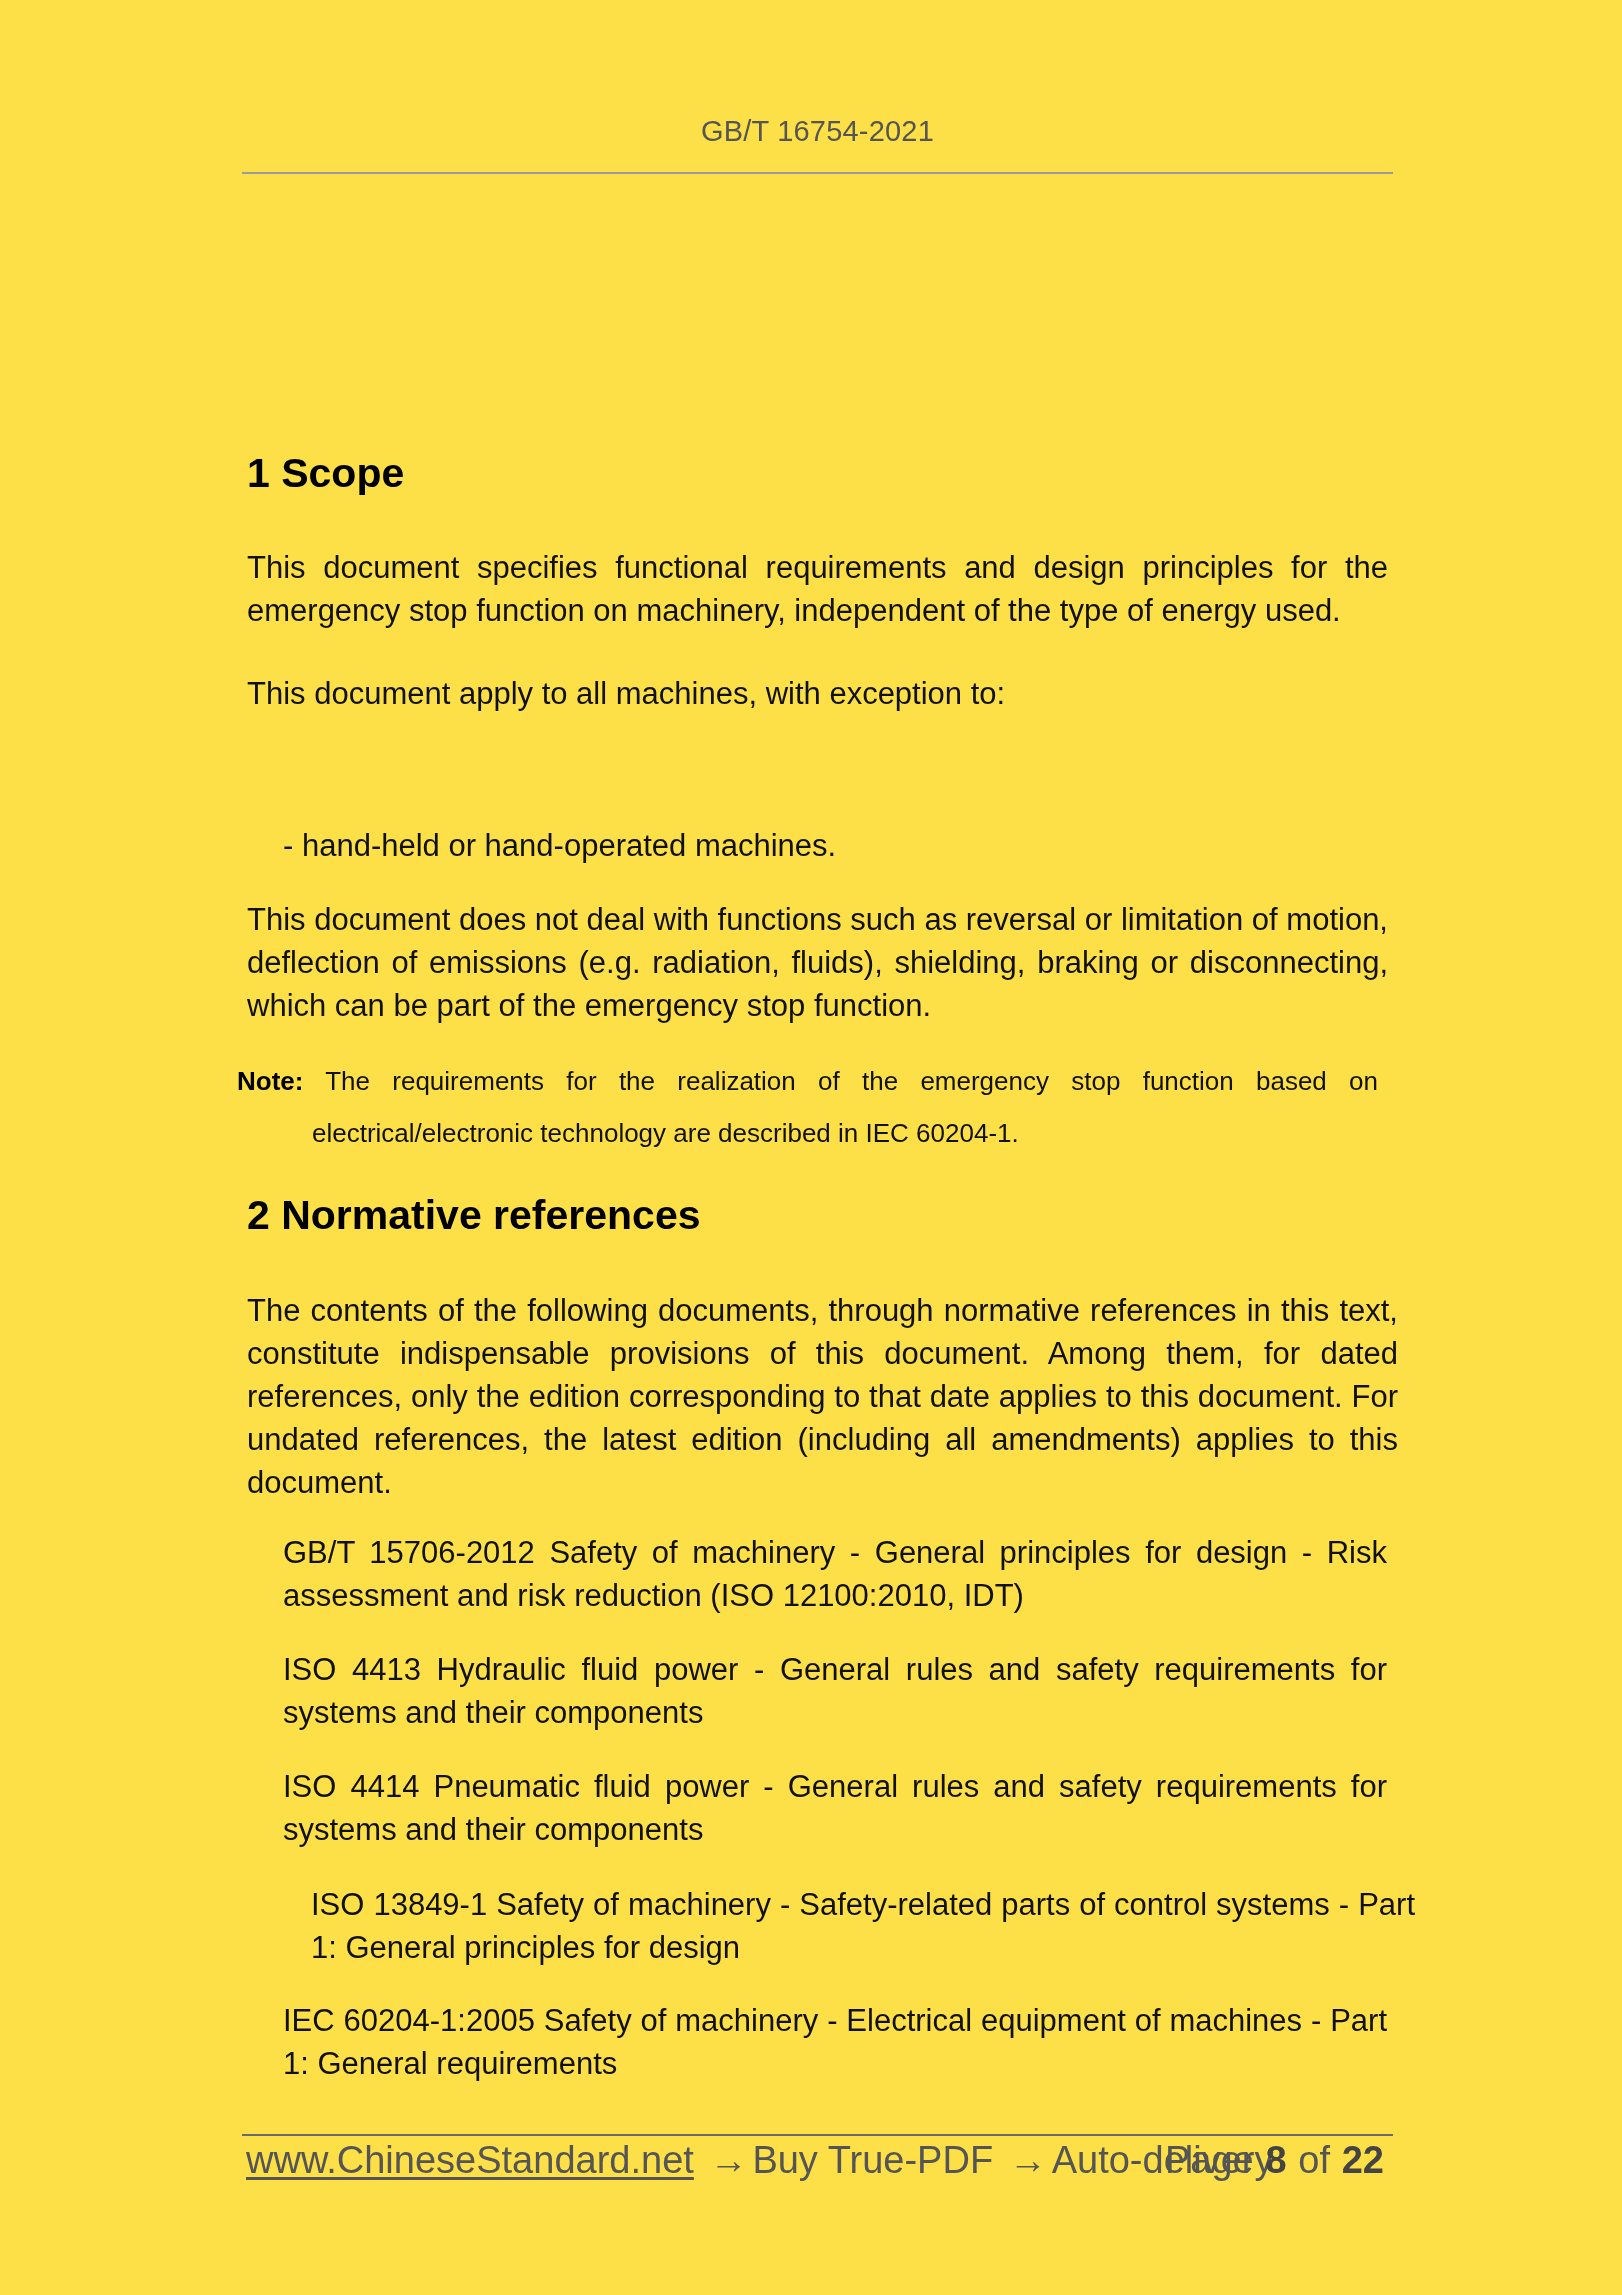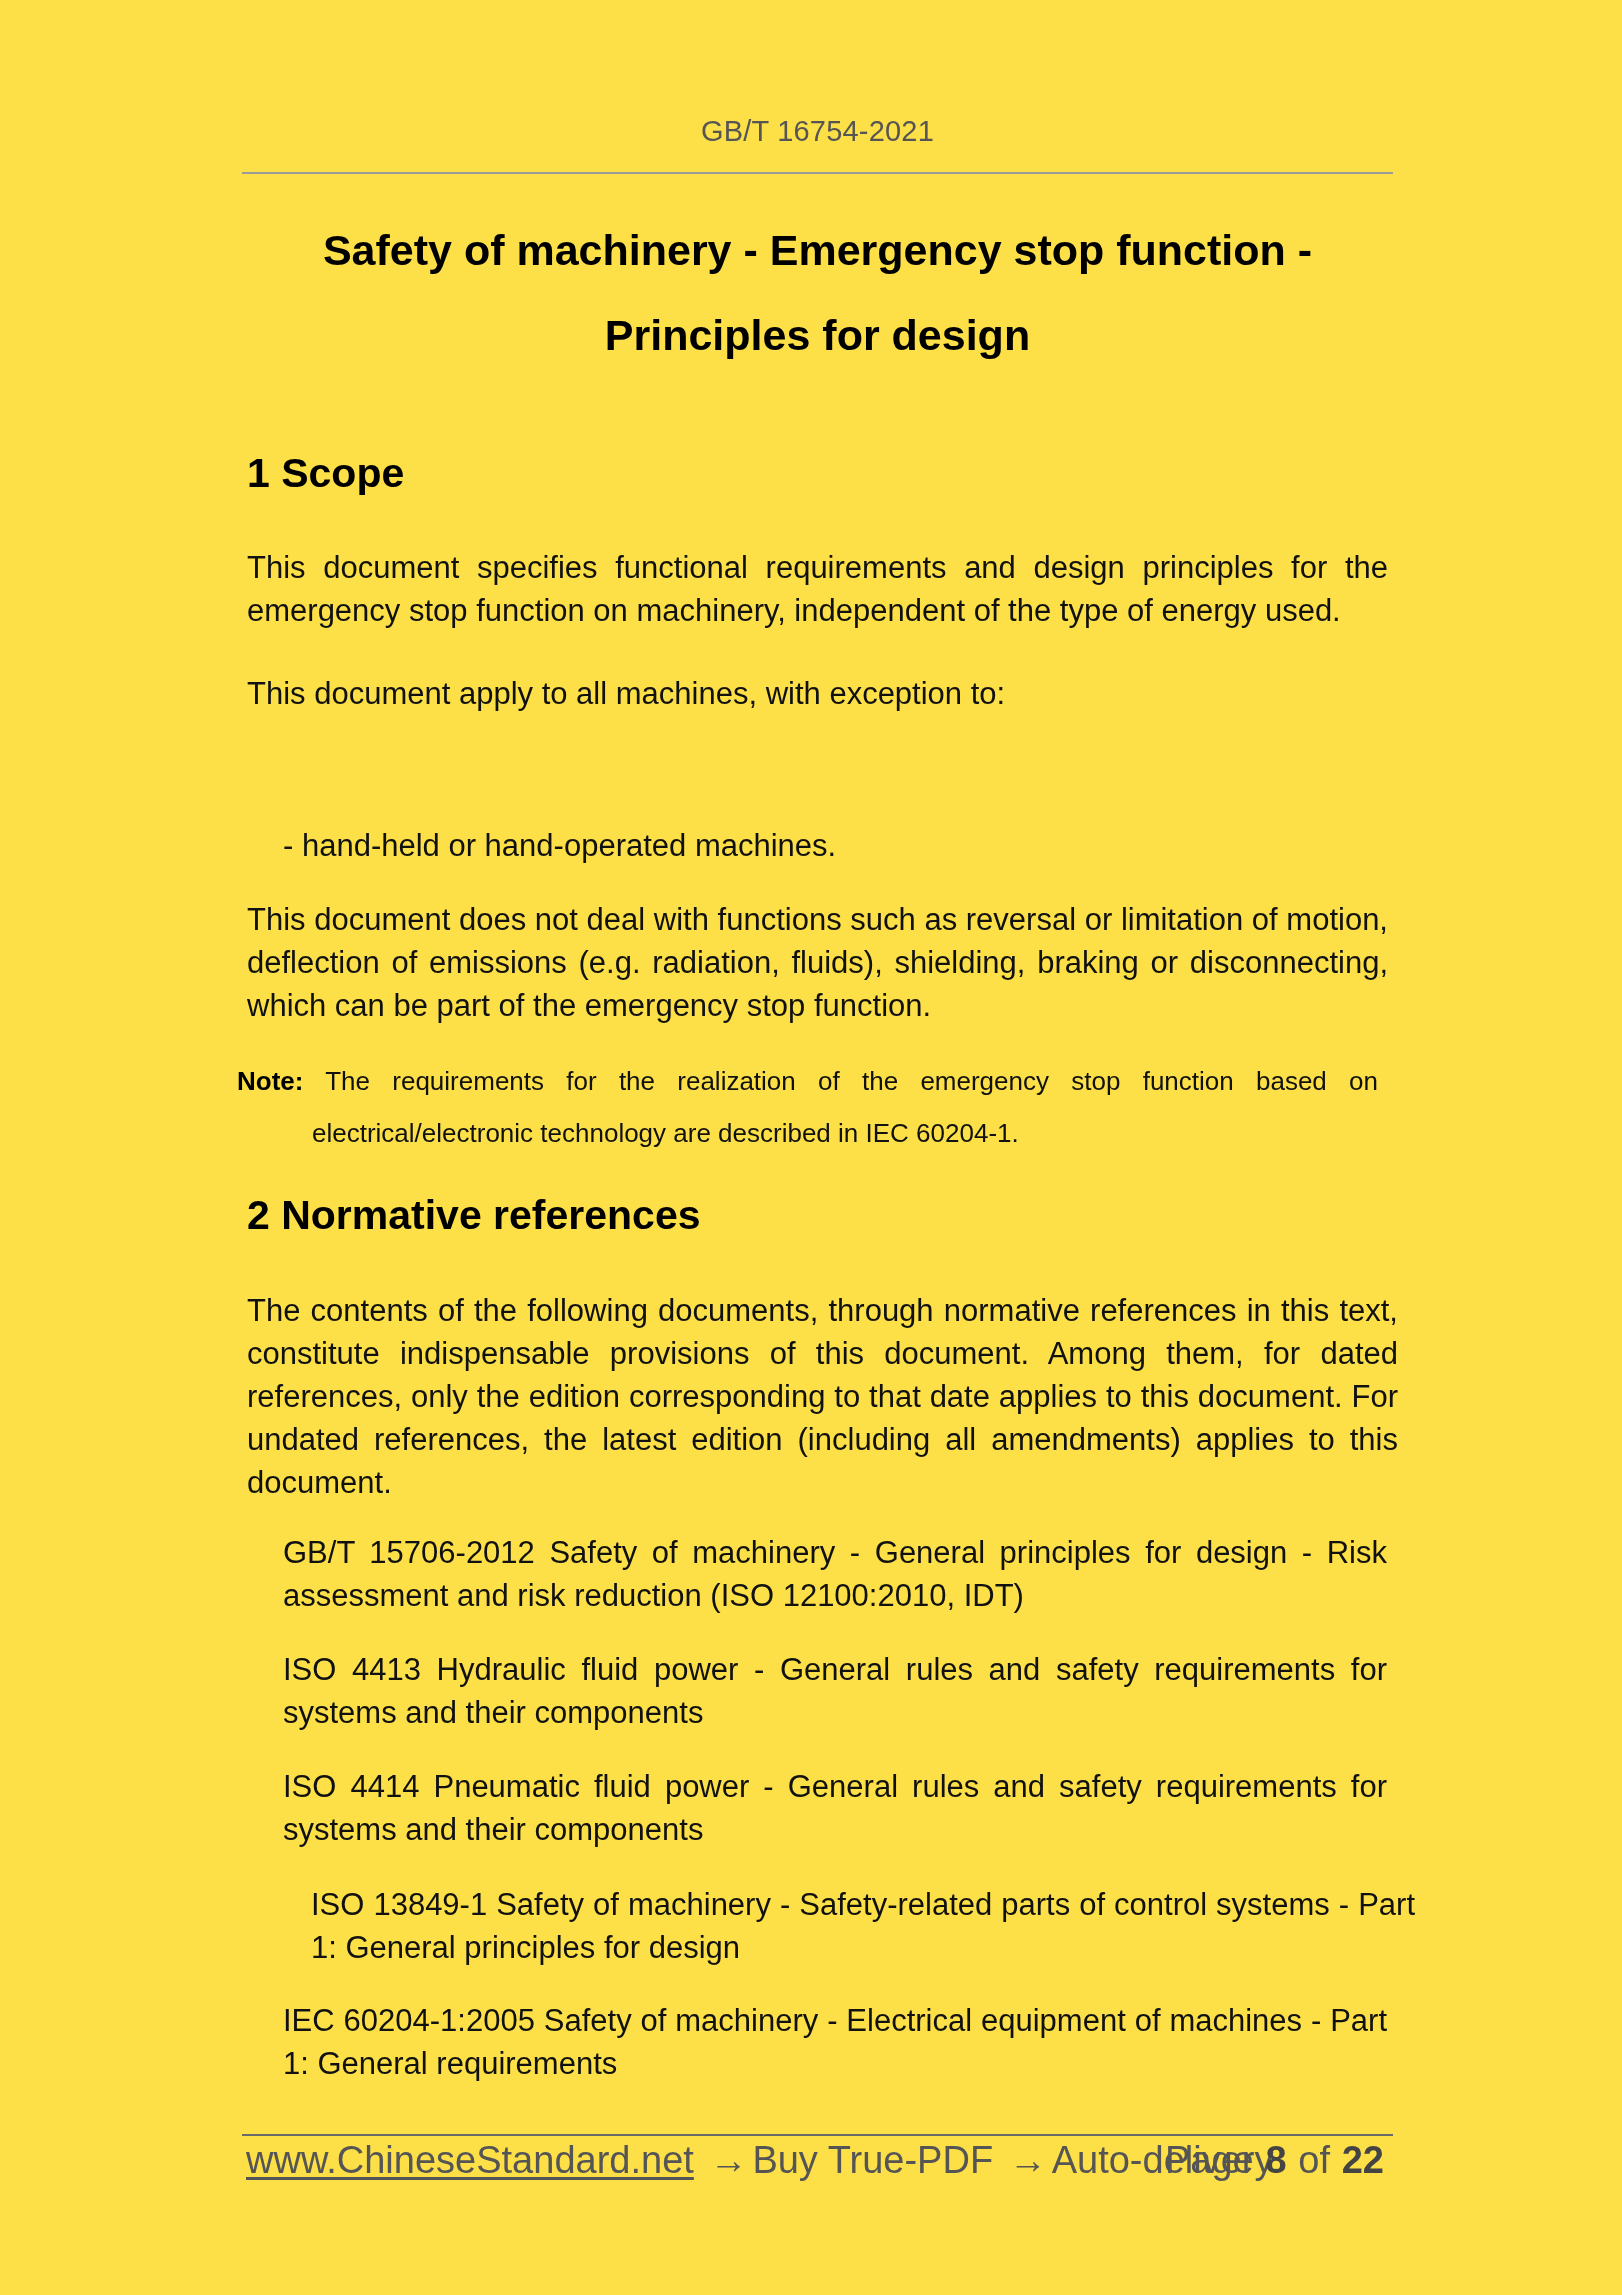--- a/index.html
+++ b/index.html
@@ -152,24 +152,20 @@
     .footer-pages .sp { display: inline-block; width: 11.7px; }
   </style>
 </head>
 <body>
 
 <div class="page">
 
   <div class="running-header">GB/T 16754-2021</div>
   <div class="header-rule"></div>
 
-  <div class="doc-title">
-    <span>Safety of machinery - Emergency stop function -</span>
-    <span>Principles for design</span>
-  </div>
 
   <div class="section-heading" style="top:450px;">1 Scope</div>
 
   <div class="para" style="top:672px;">This document apply to all machines, with exception to:</div>
 
   <div class="para" style="top:546px;">This document specifies functional requirements and design principles for the emergency stop function on machinery, independent of the type of energy used.</div>
 
   <div class="list-item" style="top:824px;">- hand-held or hand-operated machines.</div>
 
   <div class="para" style="top:898px;">This document does not deal with functions such as reversal or limitation of motion, deflection of emissions (e.g. radiation, fluids), shielding, braking or disconnecting, which can be part of the emergency stop function.</div>

